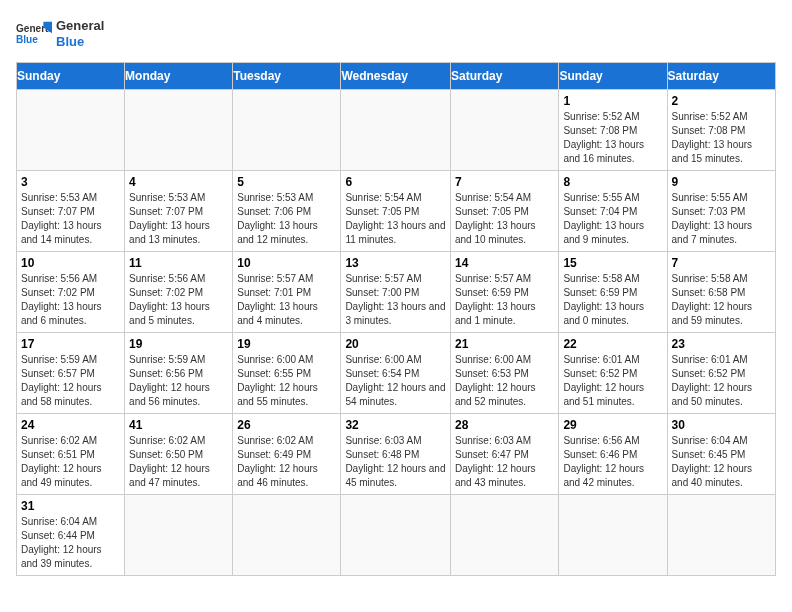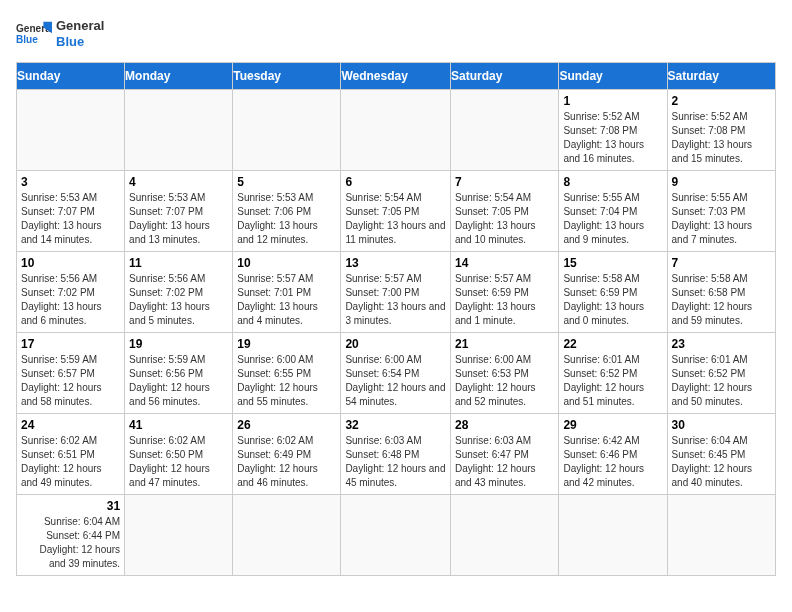--- a/index.html
+++ b/index.html
@@ -68,21 +68,20 @@
     .day-info {
       font-size: 10px;
       color: #333;
       line-height: 1.4;
     }
     .empty-cell {
       background: #f9f9f9;
     }
     tr:last-child td {
       min-height: 60px;
-      text-align: right;
     }
   </style>
 </head>
 <body>
 
 <div class="header-area">
   <div class="logo">
     <svg class="logo-icon" viewBox="0 0 50 50" xmlns="http://www.w3.org/2000/svg">
       <text y="22" font-size="14" font-weight="bold" fill="#333" font-family="Arial">General</text>
       <text y="38" font-size="14" font-weight="bold" fill="#1a73d4" font-family="Arial">Blue</text>
@@ -289,21 +288,21 @@
 Daylight: 12 hours and 45 minutes.</div>
         </td>
         <td>
           <span class="day-number">28</span>
           <div class="day-info">Sunrise: 6:03 AM
 Sunset: 6:47 PM
 Daylight: 12 hours and 43 minutes.</div>
         </td>
         <td>
           <span class="day-number">29</span>
-          <div class="day-info">Sunrise: 6:42 AM
+          <div class="day-info">Sunrise: 6:56 AM
 Sunset: 6:46 PM
 Daylight: 12 hours and 42 minutes.</div>
         </td>
         <td>
           <span class="day-number">30</span>
           <div class="day-info">Sunrise: 6:04 AM
 Sunset: 6:45 PM
 Daylight: 12 hours and 40 minutes.</div>
         </td>
       </tr>

